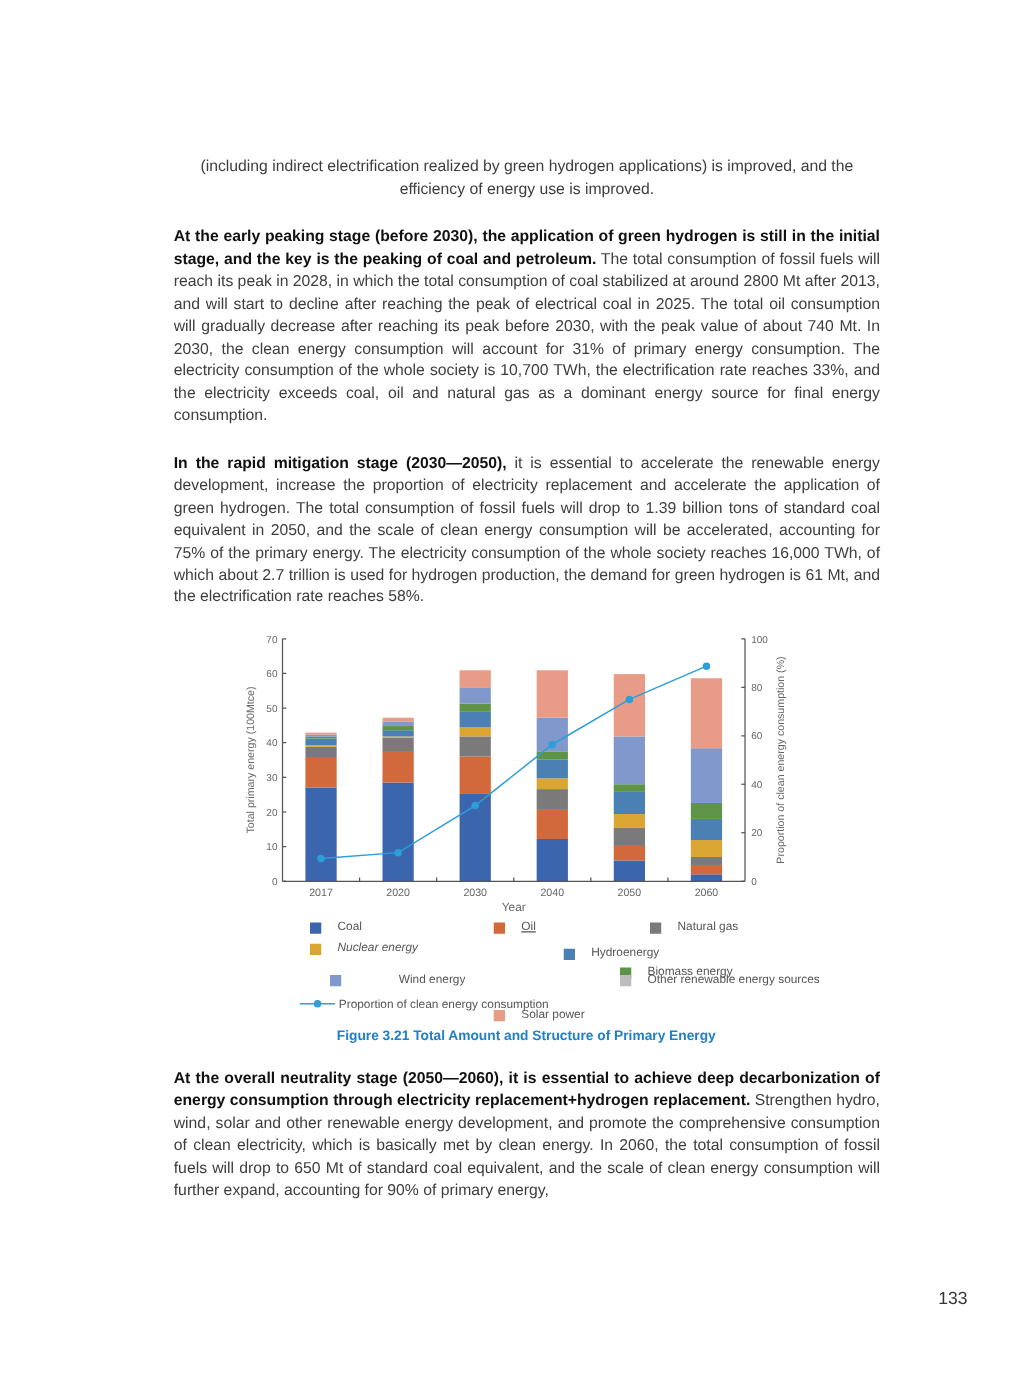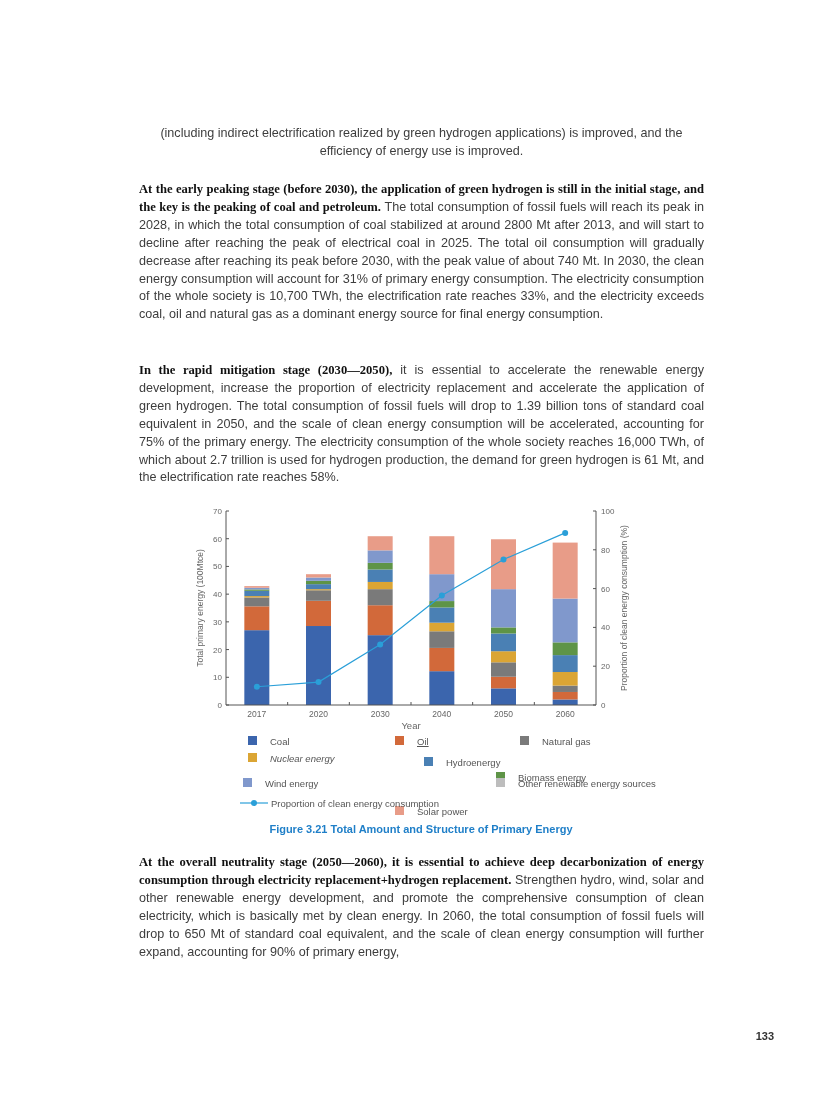--- a/index.html
+++ b/index.html
@@ -1,33 +1,33 @@
 <!DOCTYPE html>
 <html><head>
 <meta charset="utf-8">
 <style>
   html, body { margin: 0; padding: 0; background: #ffffff; }
   body { width: 816px; height: 1100px; position: relative; overflow: hidden;
          font-family: "Liberation Sans", sans-serif; color: #3a3a3a; }
   .para { position: absolute; left: 139px; width: 565px; font-size: 12.6px; line-height: 17.9px;
           text-align: justify; color: #3d3d3d; margin: 0; }
-  .para b { color: #111; font-weight: bold; font-family: Liberation Serif, serif; }
+  .para b { color: #111; font-weight: bold; }
   #p0 { top: 125px; text-align: center; }
   #p1 { top: 181px; }
   #p2 { top: 362px; }
   #p3 { top: 854px; }
   #chart { position: absolute; left: 185px; top: 500px; }
   #chart text { font-family: "Liberation Sans", sans-serif; fill: #666; }
   .legend { position: absolute; left: 240px; top: 736px; width: 430px; font-size: 9.5px; color: #555; }
-  .leg-item { position: absolute; display: flex; align-items: flex-start; }
+  .leg-item { position: absolute; display: flex; align-items: flex-end; }
   .leg-swatch { width: 9px; height: 9px; display: inline-block; margin-right: 13px; }
   .leg-line { position: absolute; left: 0; top: 62px; display: flex; }
   .caption { position: absolute; left: 0; width: 842px; top: 823px; text-align: center; font-size: 11px;
              font-weight: bold; color: #1f7fc8; }
-  .page-num { position: absolute; right: 42px; top: 1030px; font-size: 11px; color: #333; font-weight: bold; }
+  .page-num { position: absolute; right: 42px; top: 1030px; font-size: 14px; color: #333; }
 </style>
 </head>
 <body>
 
 <p class="para" id="p0"><b></b><span>(including indirect electrification realized by green hydrogen applications) is improved, and the efficiency of energy use is improved.</span></p>
 
 <p class="para" id="p1"><b>At the early peaking stage (before 2030), the application of green hydrogen is still in the initial stage, and the key is the peaking of coal and petroleum.</b><span> The total consumption of fossil fuels will reach its peak in 2028, in which the total consumption of coal stabilized at around 2800 Mt after 2013, and will start to decline after reaching the peak of electrical coal in 2025. The total oil consumption will gradually decrease after reaching its peak before 2030, with the peak value of about 740 Mt. In 2030, the clean energy consumption will account for 31% of primary energy consumption. The electricity consumption of the whole society is 10,700 TWh, the electrification rate reaches 33%, and the electricity exceeds coal, oil and natural gas as a dominant energy source for final energy consumption.</span></p>
 
 <p class="para" id="p2"><b>In the rapid mitigation stage (2030—2050),</b><span> it is essential to accelerate the renewable energy development, increase the proportion of electricity replacement and accelerate the application of green hydrogen. The total consumption of fossil fuels will drop to 1.39 billion tons of standard coal equivalent in 2050, and the scale of clean energy consumption will be accelerated, accounting for 75% of the primary energy. The electricity consumption of the whole society reaches 16,000 TWh, of which about 2.7 trillion is used for hydrogen production, the demand for green hydrogen is 61 Mt, and the electrification rate reaches 58%.</span></p>
 
@@ -144,29 +144,29 @@
       <span>Oil</span>
     </div>
     <div class="leg-item" style="left: 256px; top: 0px; padding-left: 24px;">
       <span class="leg-swatch" style="background: rgb(122, 122, 122);"></span>
       <span>Natural gas</span>
     </div>
     <div class="leg-item" style="left: 8px; top: 17px; font-style: italic;">
       <span class="leg-swatch" style="background: rgb(219, 165, 52);"></span>
       <span>Nuclear energy</span>
     </div>
-    <div class="leg-item" style="left: 144px; top: 21px; padding-left: 40px;">
+    <div class="leg-item" style="left: 171px; top: 21px; padding-left: 40px;">
       <span class="leg-swatch" style="background: rgb(74, 128, 180);"></span>
       <span>Hydroenergy</span>
     </div>
     <div class="leg-item" style="left: 256px; top: 36px;">
       <span class="leg-swatch" style="background: rgb(94, 148, 71);"></span>
       <span>Biomass energy</span>
     </div>
-    <div class="leg-item" style="left: 3px; top: 42px;">
+    <div class="leg-item" style="left: 24px; top: 42px; gap: 33px;">
       <span class="leg-swatch" style="background: rgb(128, 152, 204);"></span>
       <span>Wind energy</span>
     </div>
     <div class="leg-item" style="left: 155px; top: 42px; margin-top: 28px;">
       <span class="leg-swatch" style="background: rgb(232, 156, 136);"></span>
       <span>Solar power</span>
     </div>
     <div class="leg-item" style="left: 256px; top: 42px;">
       <span class="leg-swatch" style="background: rgb(189, 189, 189);"></span>
       <span>Other renewable energy sources</span>

